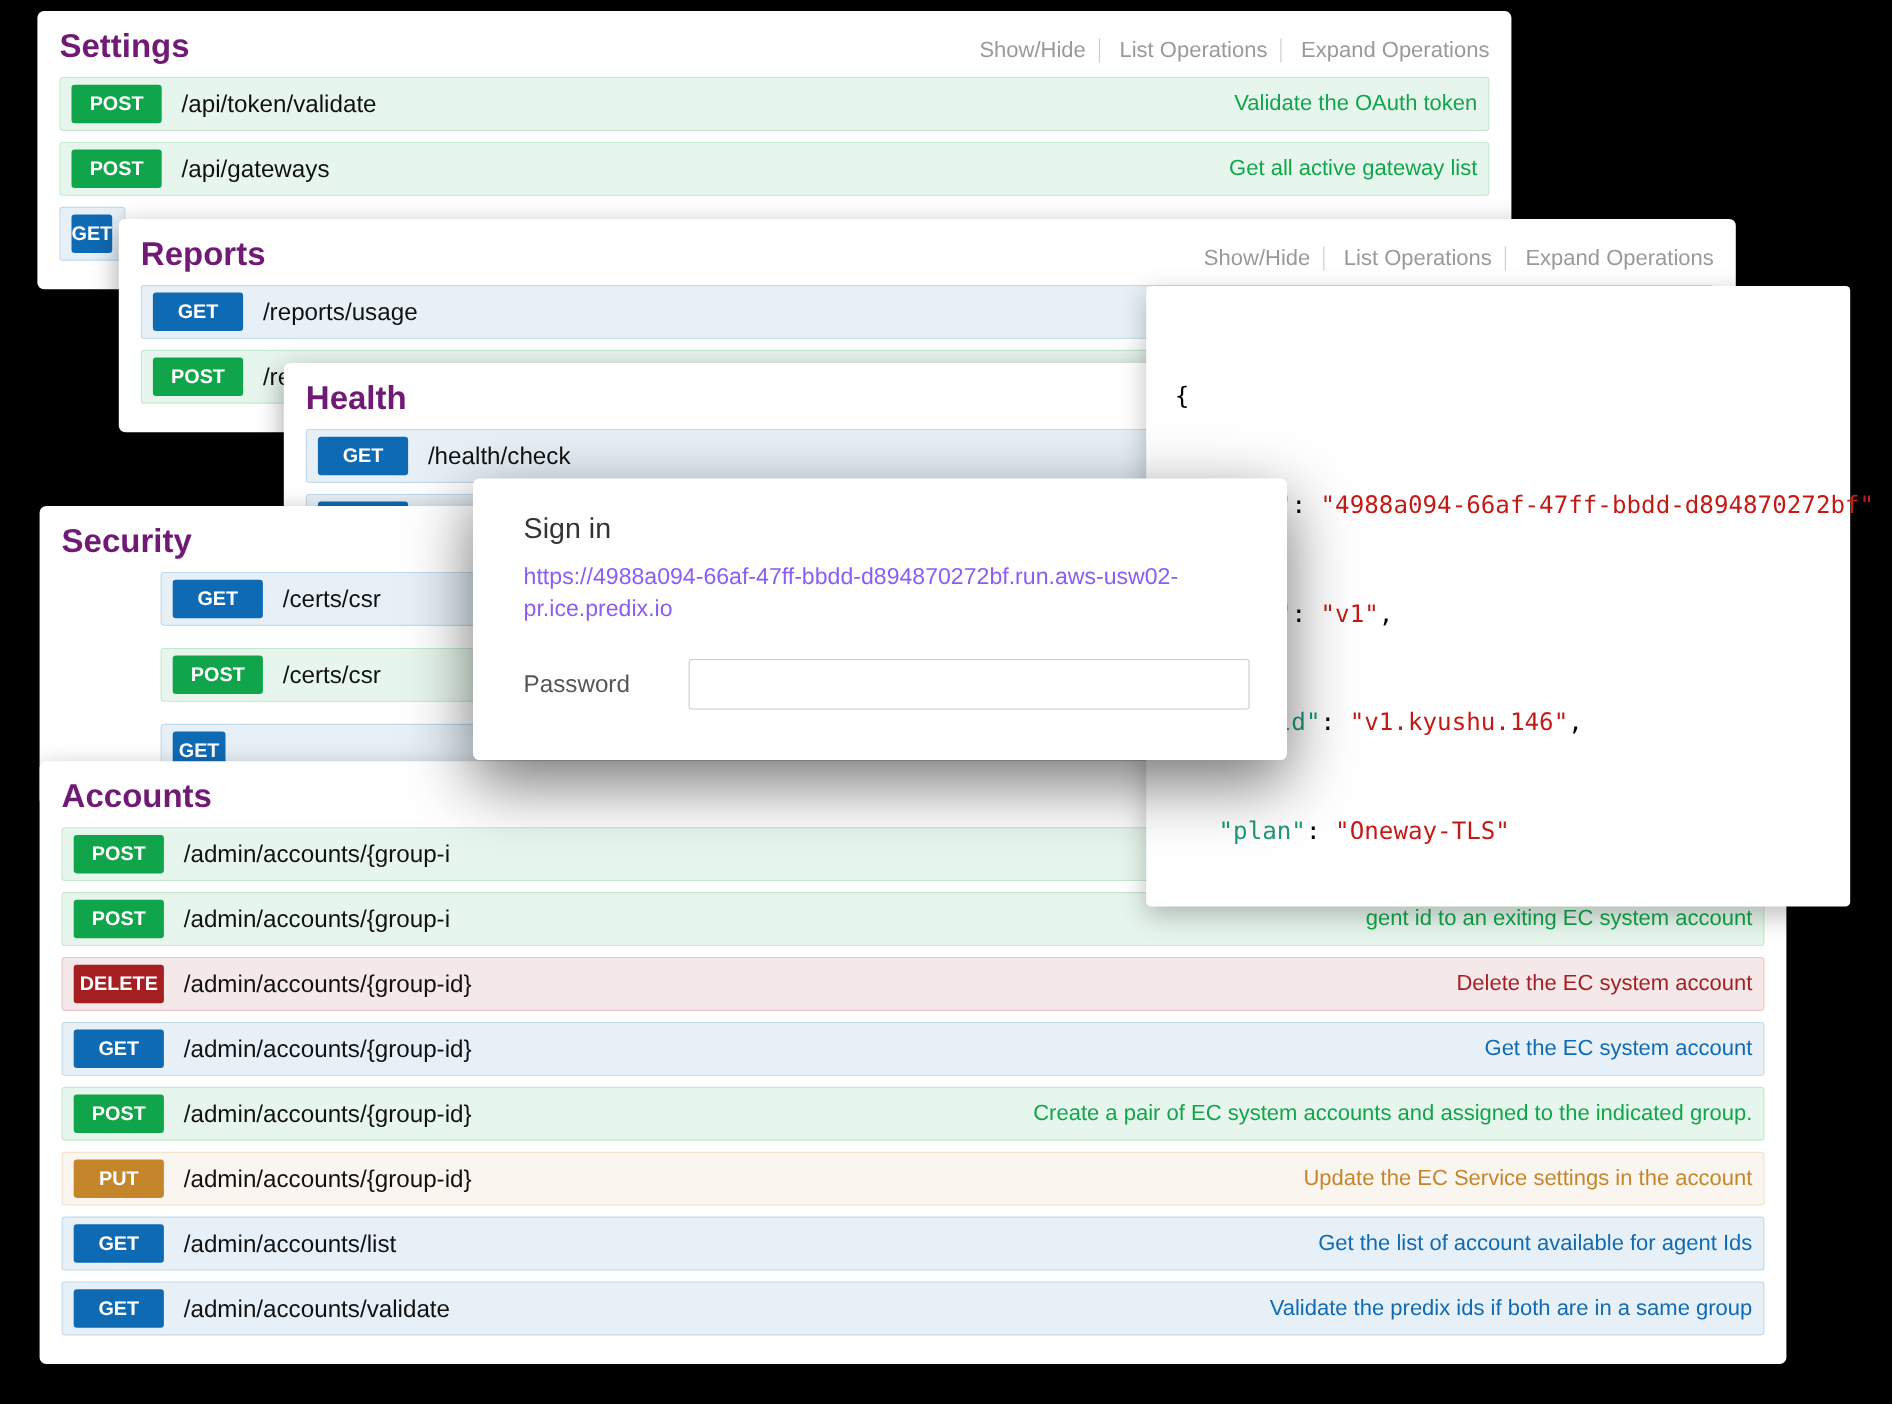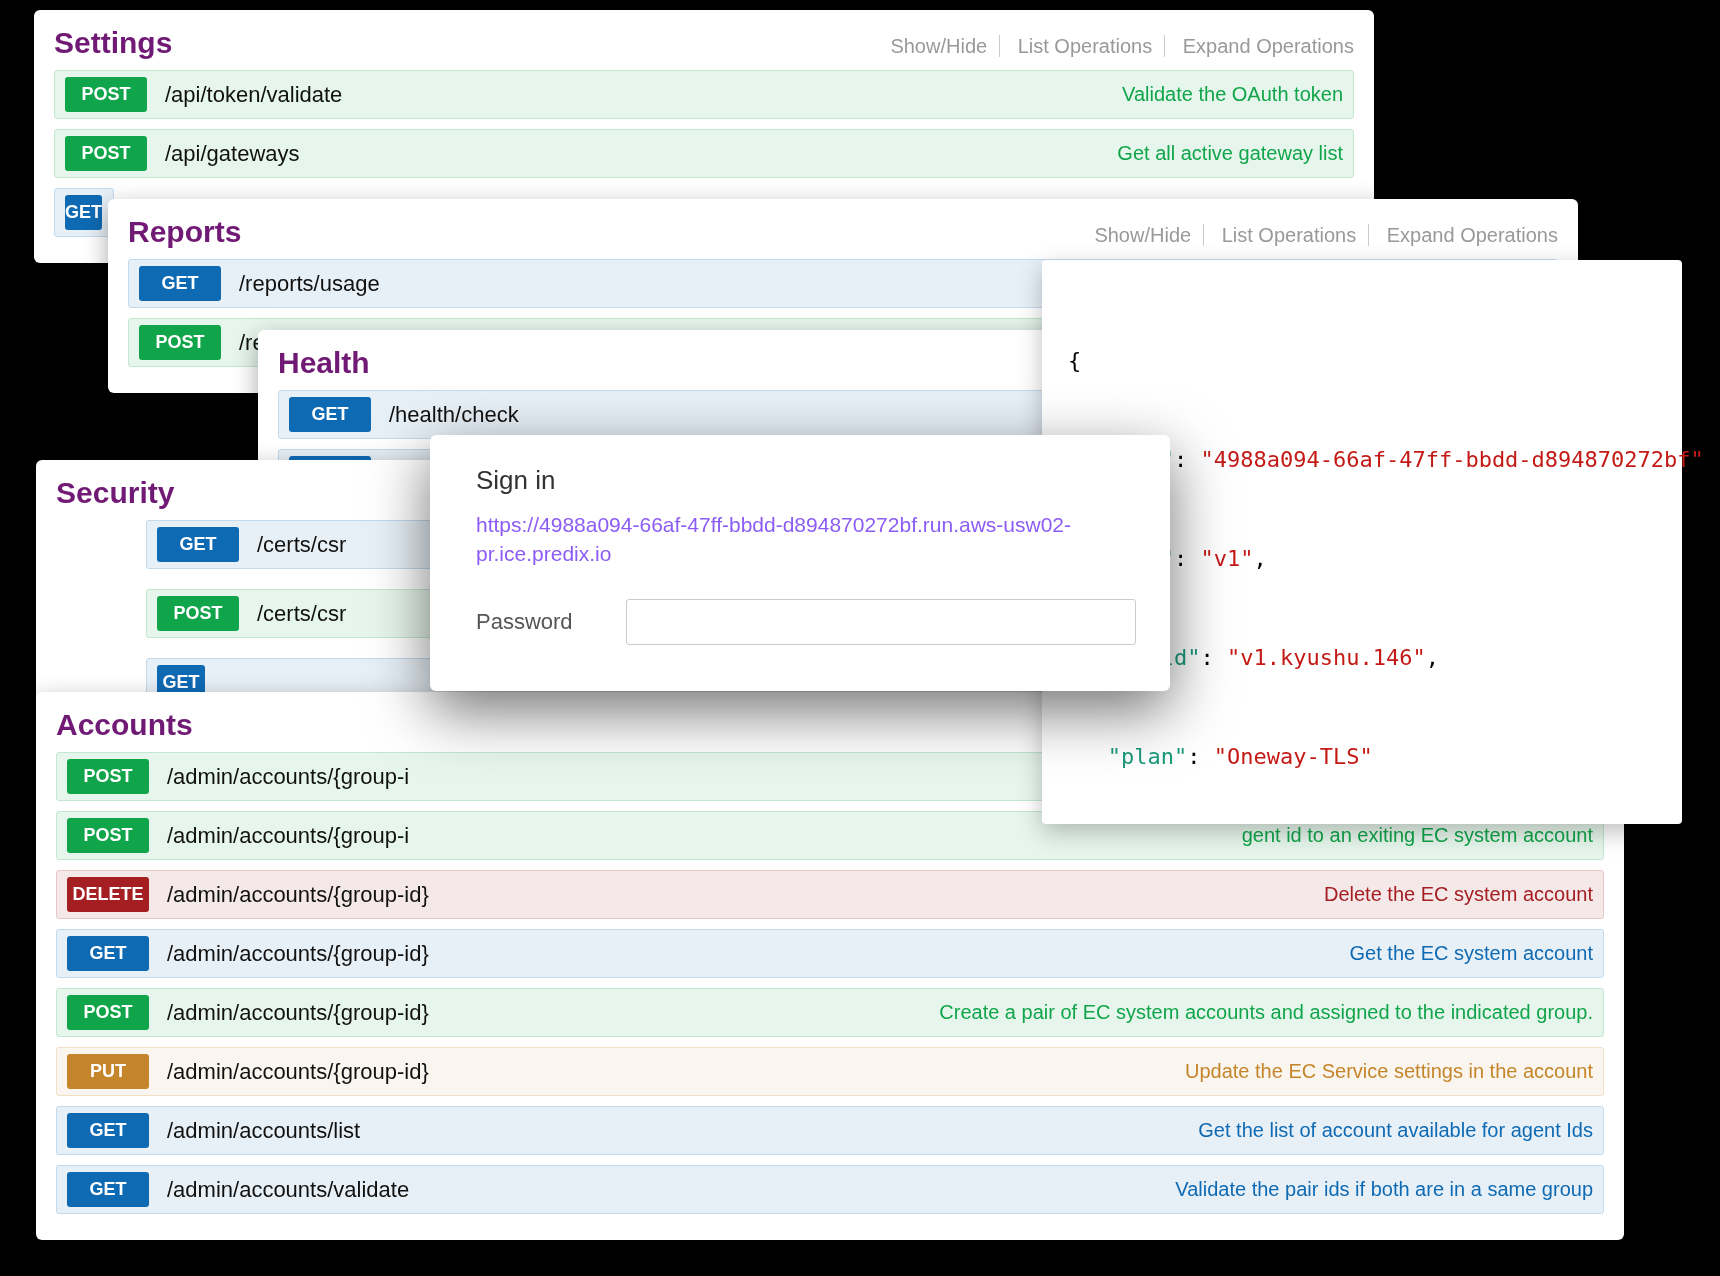--- a/index.html
+++ b/index.html
@@ -246,21 +246,21 @@
         <span class="op-desc">Update the EC Service settings in the account</span>
       </div>
       <div class="op-row row-get">
         <span class="method-badge">GET</span>
         <span class="op-path">/admin/accounts/list</span>
         <span class="op-desc">Get the list of account available for agent Ids</span>
       </div>
       <div class="op-row row-get">
         <span class="method-badge">GET</span>
         <span class="op-path">/admin/accounts/validate</span>
-        <span class="op-desc">Validate the pair ids if both are in a same group</span>
+        <span class="op-desc">Validate the predix ids if both are in a same group</span>
       </div>
     </div>
 </div>
 
 <div class="json-popup" style="left:1042px; top:260px; width:640px;">
   <div>{</div>
   <div>   <span class="jk">"sid"</span><span>: </span><span class="jv">"4988a094-66af-47ff-bbdd-d894870272bf"</span><span>,</span></div>
   <div>   <span class="jk">"ver"</span><span>: </span><span class="jv">"v1"</span><span>,</span></div>
   <div>   <span class="jk">"build"</span><span>: </span><span class="jv">"v1.kyushu.146"</span><span>,</span></div>
   <div>   <span class="jk">"plan"</span><span>: </span><span class="jv">"Oneway-TLS"</span></div>

